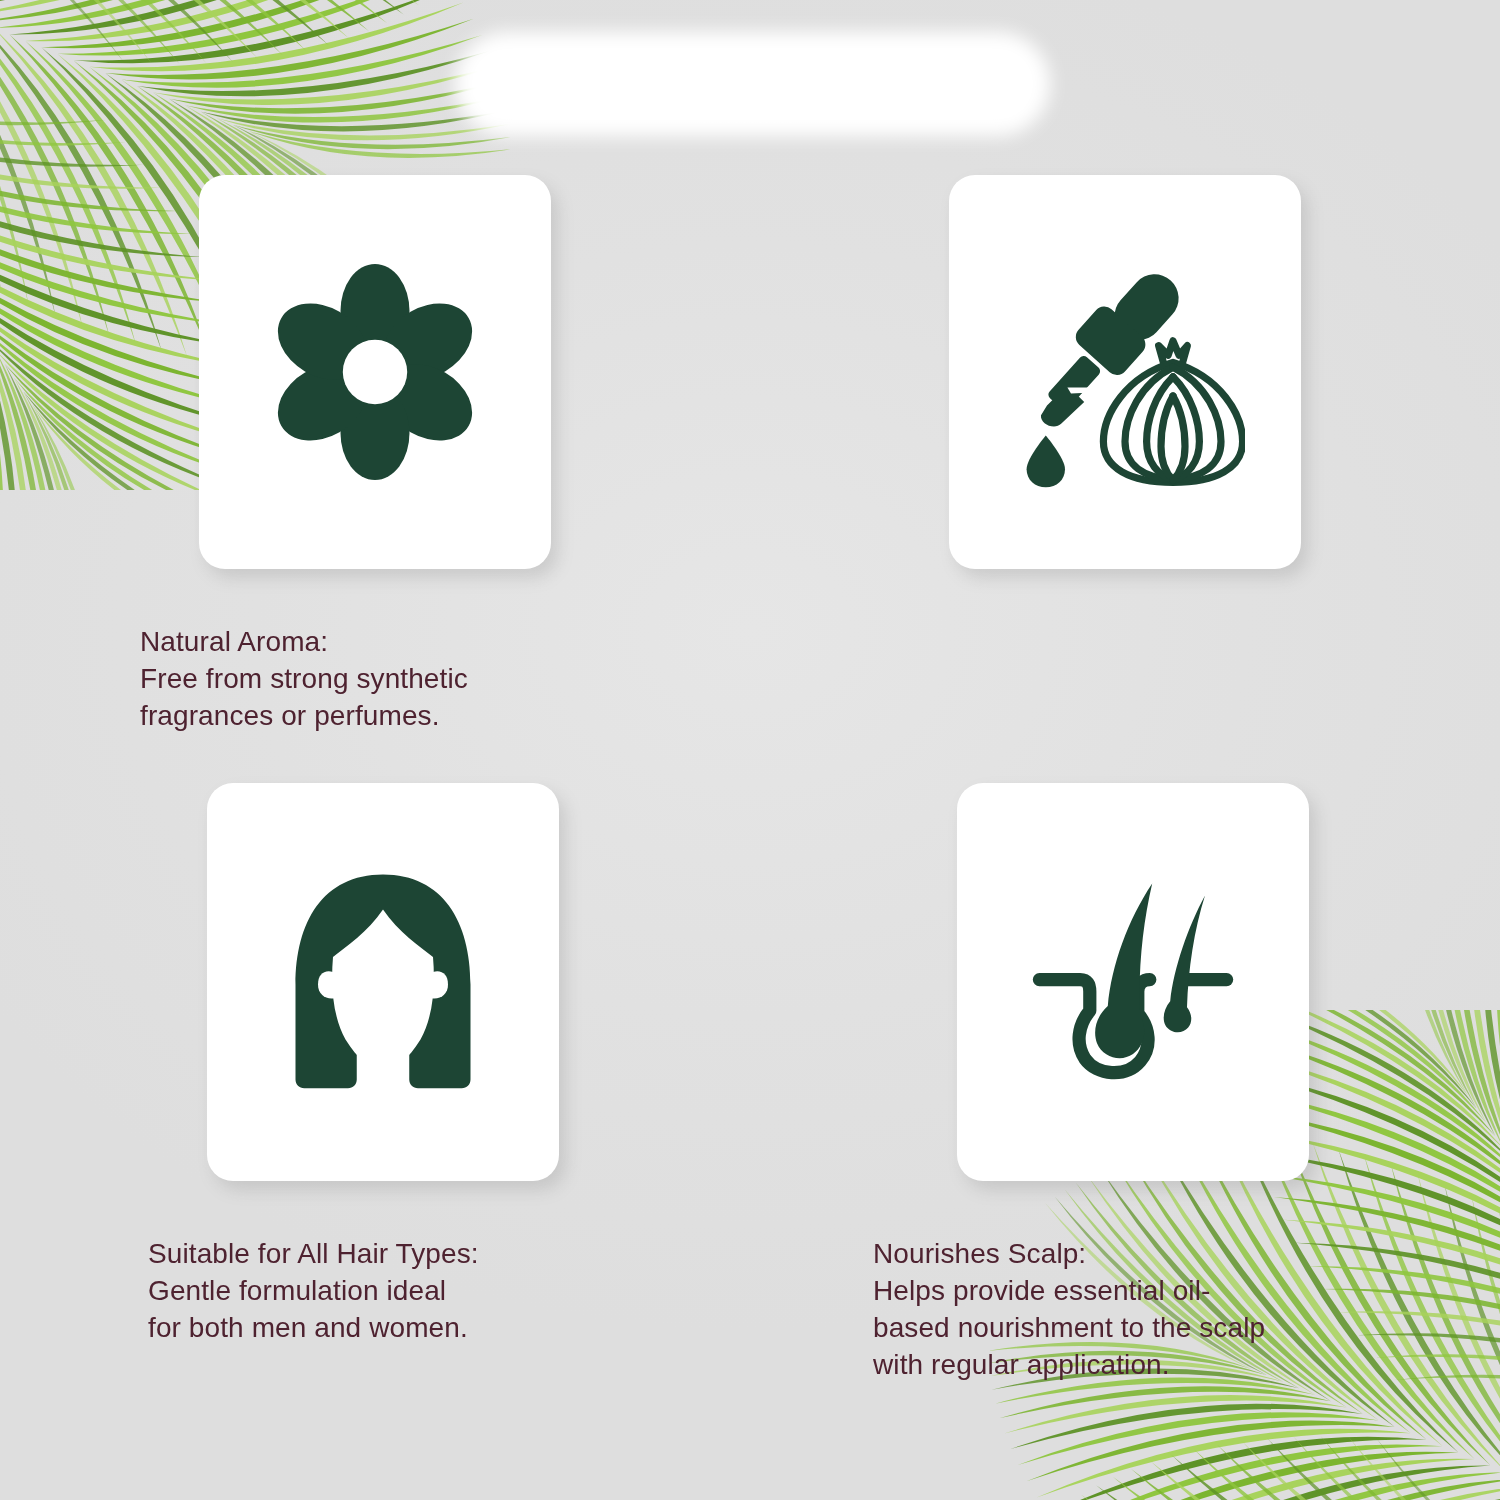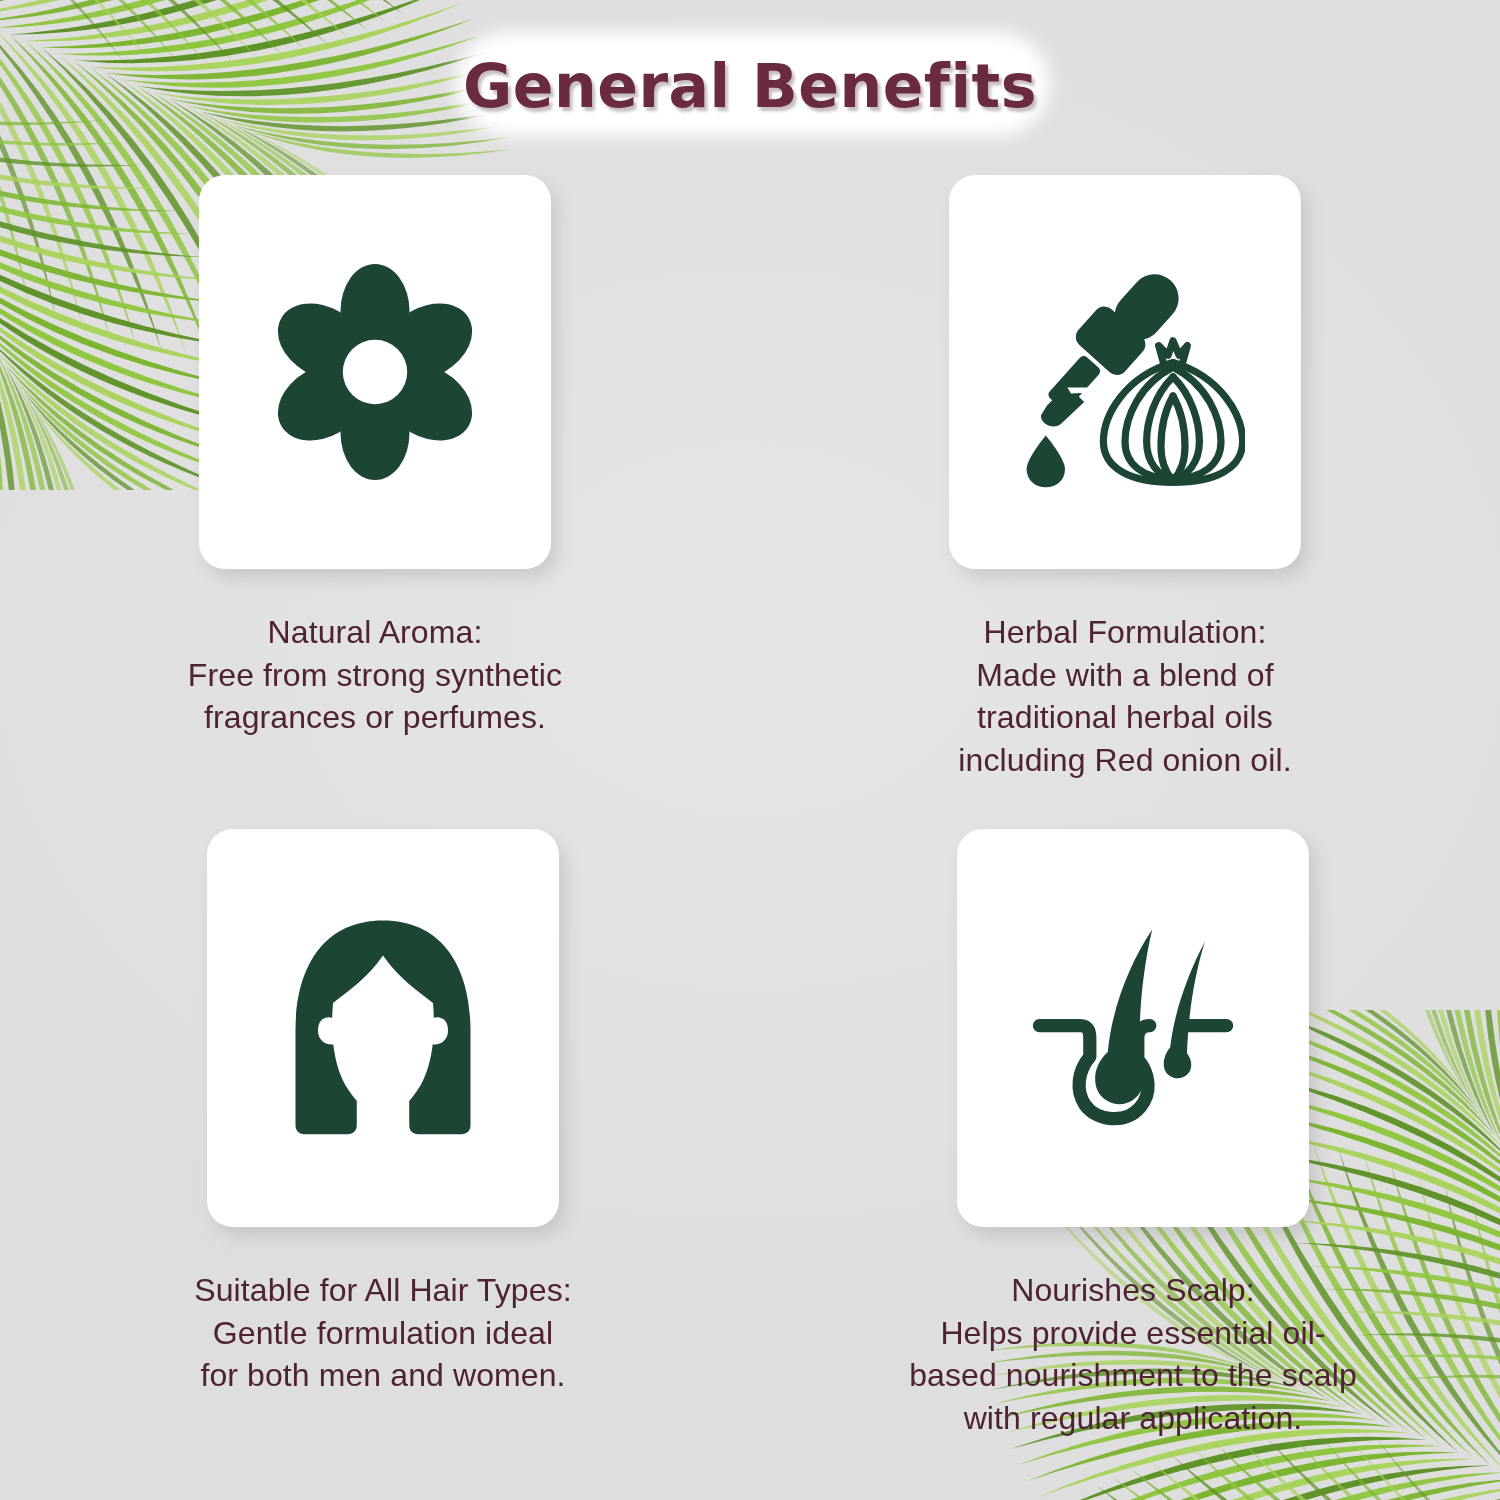--- a/index.html
+++ b/index.html
@@ -112,25 +112,25 @@
   .icon-box {
     width: 300px;
     height: 300px;
     display: flex;
     align-items: center;
     justify-content: center;
   }
   .icon-box svg { display: block; }
 
   .caption {
-    margin-top: 42px;
+    margin-top: 54px;
     width: 470px;
-    text-align: center;
+    text-align: left;
     color: #4e2230;
-    font-size: 32px;
+    font-size: 28px;
     line-height: 1.33;
     letter-spacing: 0.1px;
     white-space: pre-line;
   }
   .caption-wide { width: 520px; }
 </style>
 </head>
 <body>
 
 <div id="stage">
@@ -456,23 +456,20 @@
             <path d="M 373.0 0 Q 487.4 -11.1 615.7 -79.6 Q 492.0 -2.9 373.0 0 Z" fill="#5e9327" opacity="0.76"></path>
             <path d="M 373.0 0 Q 487.4 10.2 615.7 73.2 Q 492.0 2.0 373.0 0 Z" fill="#7cb530" opacity="0.59"></path>
             <path d="M 390.0 0 Q 498.5 -8.0 621.5 -69.9 Q 502.7 -0.4 390.0 0 Z" fill="#a8d35c" opacity="0.72"></path>
             <path d="M 390.0 0 Q 498.5 7.3 621.5 64.3 Q 502.7 -0.2 390.0 0 Z" fill="#8fc63f" opacity="0.55"></path>
           </g>
         </g>
     </svg>
   </div>
 
   <div class="title-pill"></div>
-  <div class="title-wrap">
-    <div class="title-text">General Benefits</div>
-  </div>
 
   <div class="grid">
 
     <div class="row">
 
       <div class="cell">
         <div class="card">
           <div class="icon-box">
             <svg viewBox="0 0 200 200" width="230" height="230">
               <g fill="#1d4534">
@@ -523,24 +520,20 @@
                 <path d="M 140 96 C 112 110 100 138 100 158 C 100 178 116 188 140 190"></path>
                 <path d="M 140 96 C 168 110 180 138 180 158 C 180 178 164 188 140 190"></path>
                 <path d="M 140 104 C 124 120 118 142 118 158 C 118 176 128 186 140 190"></path>
                 <path d="M 140 104 C 156 120 162 142 162 158 C 162 176 152 186 140 190"></path>
                 <path d="M 140 120 C 132 134 130 150 130 162 C 130 178 136 186 140 190"></path>
                 <path d="M 140 120 C 148 134 150 150 150 162 C 150 178 144 186 140 190"></path>
               </g>
             </svg>
           </div>
         </div>
-        <div class="caption">Herbal Formulation:
-Made with a blend of
-traditional herbal oils
-including Red onion oil.</div>
       </div>
 
     </div>
 
     <div class="row row-2">
 
       <div class="cell">
         <div class="card card-sm">
           <div class="icon-box">
             <svg viewBox="0 0 200 200" width="250" height="250">

